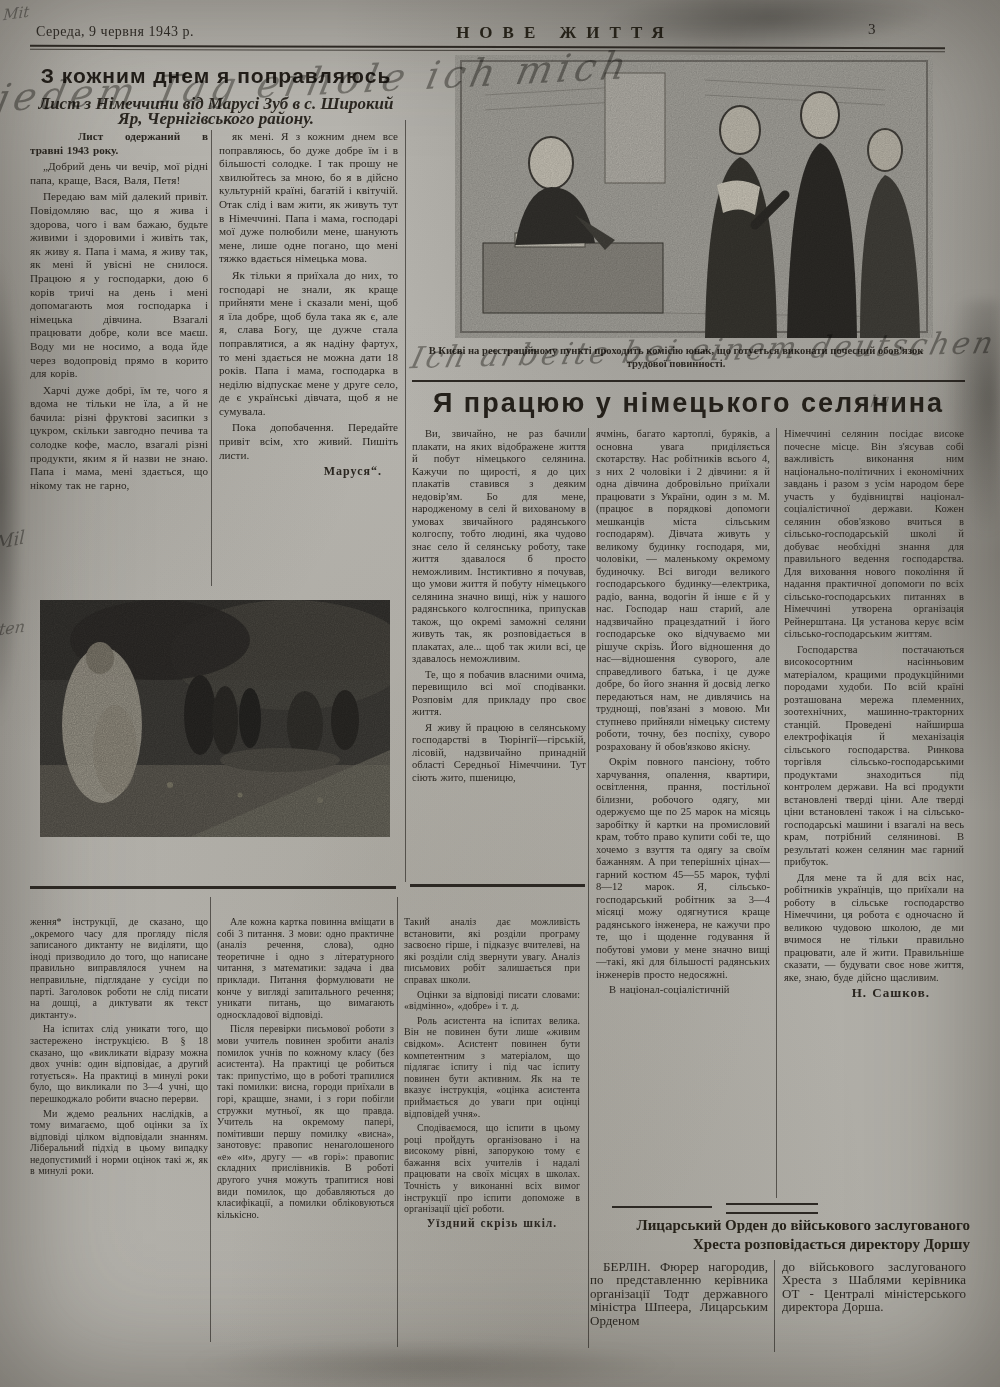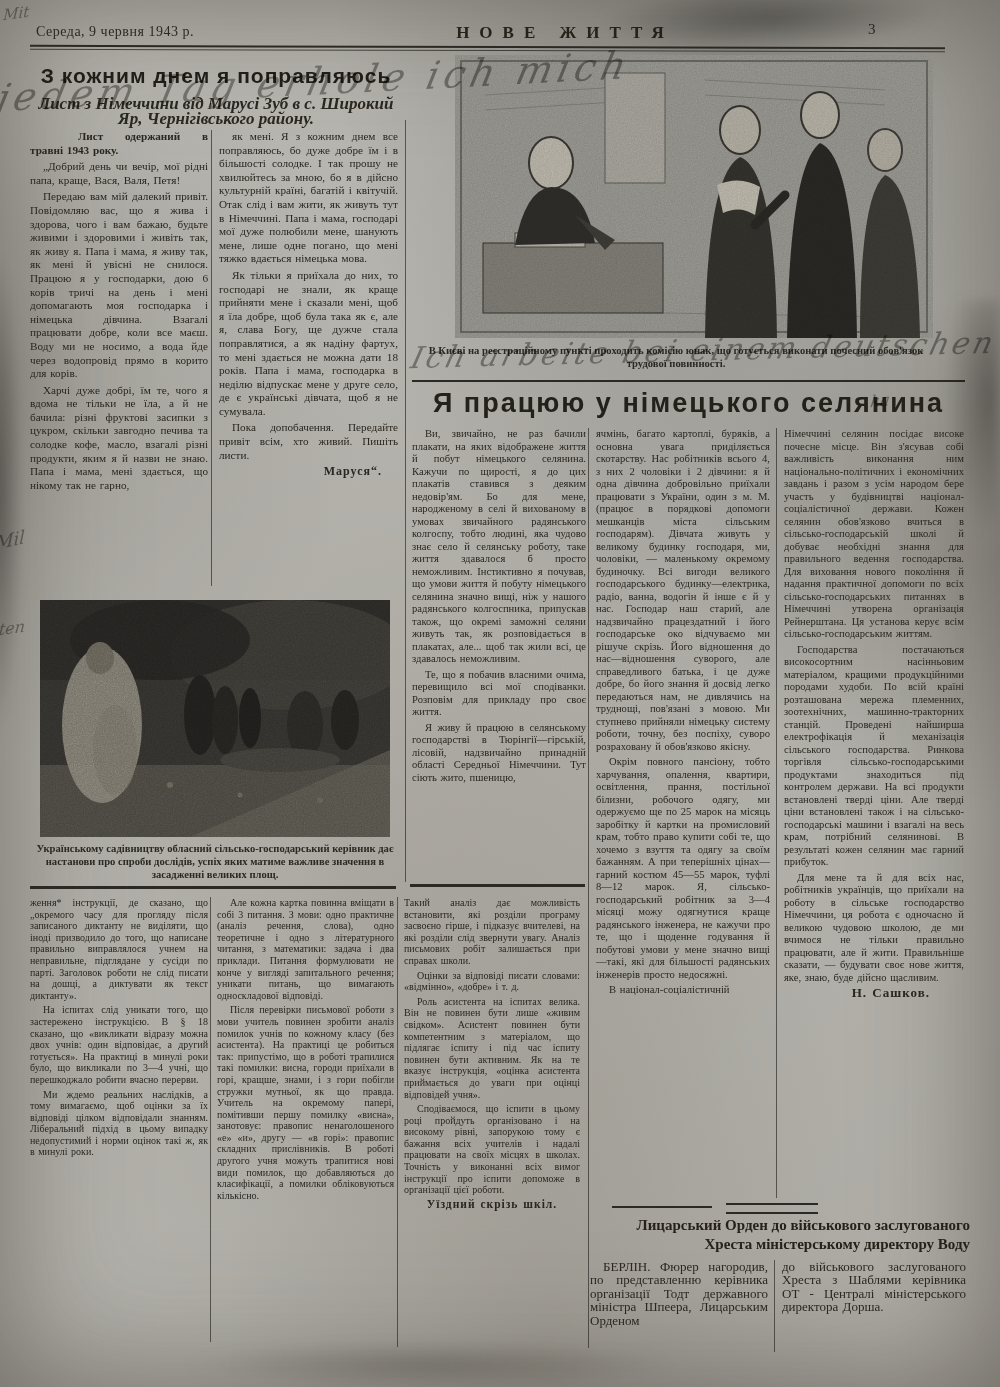--- a/index.html
+++ b/index.html
@@ -12,21 +12,21 @@
       radial-gradient(ellipse at 55% 100%, rgba(84,78,66,.18), transparent 42%),
       linear-gradient(135deg,#bab8b2 0%, #b4b2ac 45%, #aeaca5 100%);
     box-shadow: inset 0 0 130px rgba(55,50,42,.55);
     font-family:"Liberation Serif", serif;color:#27231e;}
   .abs{position:absolute;}
   .txtcol{text-align:justify;overflow:hidden;color:#2a2620;word-spacing:1px;}
   .txtcol p{margin:0;text-indent:13px;padding-bottom:3px;}
   .cont p:first-child{text-indent:0;}
   .sz-letter{font-size:11.2px;line-height:13.6px;}
   .sz-farm{font-size:10.6px;line-height:12.5px;}
-  .sz-exam{font-size:10px;line-height:11.6px;}
+  .sz-exam{font-size:10px;line-height:11.6px;margin-top:19px;}
   .sz-berlin{font-size:13px;line-height:13.4px;}
   .intro{font-weight:bold;text-indent:48px !important;}
   .sig{font-weight:bold;text-align:right;text-indent:0 !important;padding-right:16px;font-size:12px;letter-spacing:1px;}
   .sig-center{font-weight:bold;text-align:center;text-indent:0 !important;font-size:11.5px;letter-spacing:1px;}
   .vrule{width:1px;background:rgba(38,35,30,.65);}
   .hrule{background:#2c2823;}
   .headline-left{font-family:"Liberation Sans",sans-serif;font-weight:bold;font-size:21px;letter-spacing:1px;text-align:center;color:#211d18;}
   .subhead{font-weight:bold;font-style:italic;font-size:17px;line-height:15px;text-align:center;color:#2a2620;}
   .headline-big{font-family:"Liberation Sans",sans-serif;font-weight:bold;font-size:27px;letter-spacing:2px;text-align:center;color:#24201a;}
   .headline-berlin{font-weight:bold;font-size:15px;line-height:19px;text-align:right;color:#262219;}
@@ -94,21 +94,20 @@
       <ellipse cx="210" cy="118" rx="11" ry="30" fill="#2b2a27"></ellipse>
       <ellipse cx="265" cy="125" rx="18" ry="34" fill="#3a3833"></ellipse>
       <ellipse cx="305" cy="120" rx="14" ry="30" fill="#312f2b"></ellipse>
       <ellipse cx="240" cy="160" rx="60" ry="12" fill="#5a574f"></ellipse>
       <circle cx="130" cy="185" r="3" fill="#9a957f" opacity=".8"></circle>
       <circle cx="200" cy="195" r="2.5" fill="#9a957f" opacity=".7"></circle>
       <circle cx="280" cy="200" r="3" fill="#8f8a78" opacity=".7"></circle>
       <rect width="350" height="237" filter="url(#g1)" opacity=".30"></rect>
     </svg>
   </div>
-  <div class="abs caption" style="left:34px;top:842px;width:362px;">Українському садівництву обласний сільсько-господарський керівник дає настанови про спроби дослідів, успіх яких матиме важливе значення в засадженні великих площ.</div>
   <div class="abs hrule" style="left:30px;top:886px;width:366px;height:3px;"></div>
 
   <div class="abs txtcol sz-exam cont" style="left:30px;top:897px;width:178px;height:448px;">
     <div>
         <p>ження* інструкції, де сказано, що „окремого часу для прогляду після записаного диктанту не виділяти, що іноді призводило до того, що написане правильно виправлялося учнем на неправильне, підглядане у сусіди по парті. Заголовок роботи не слід писати на дошці, а диктувати як текст диктанту».</p>
         <p>На іспитах слід уникати того, що застережено інструкцією. В § 18 сказано, що «викликати відразу можна двох учнів: один відповідає, а другий готується». На практиці в минулі роки було, що викликали по 3—4 учні, що перешкоджало робити вчасно перерви.</p>
         <p>Ми ждемо реальних наслідків, а тому вимагаємо, щоб оцінки за їх відповіді цілком відповідали знанням. Ліберальний підхід в цьому випадку недопустимий і норми оцінок такі ж, як в минулі роки.</p>
       </div>
   </div>
   <div class="abs vrule" style="left:210px;top:897px;height:445px;"></div>
@@ -195,21 +194,21 @@
         <p>Для мене та й для всіх нас, робітників українців, що приїхали на роботу в сільське господарство Німеччини, ця робота є одночасно й великою чудовою школою, де ми вчимося не тільки правильно працювати, але й жити. Правильніше сказати, — будувати своє нове життя, яке, знаю, буде дійсно щасливим.</p>
       </div>
     <p class="sig" style="padding-right:34px;font-size:13px;">Н. Сашков.</p>
   </div>
 
   <div class="abs hrule" style="left:612px;top:1206px;width:100px;height:2px;"></div>
   <div class="abs" style="left:726px;top:1203px;width:92px;height:7px;border-top:2px solid #2c2823;border-bottom:2px solid #2c2823;"></div>
 
   <div class="abs headline-berlin" style="left:585px;top:1216px;width:385px;">
     <div>Лицарський Орден до військового заслугованого</div>
-    <div>Хреста міністерському директору Воду</div>
+    <div>Хреста розповідається директору Доршу</div>
   </div>
   <div class="abs txtcol sz-berlin" style="left:590px;top:1260px;width:178px;height:100px;">
     <p>БЕРЛІН. Фюрер нагородив, по представленню керівника організації Тодт державного міністра Шпеера, Лицарським Орденом</p>
   </div>
   <div class="abs vrule" style="left:774px;top:1260px;height:92px;"></div>
   <div class="abs txtcol sz-berlin cont" style="left:782px;top:1260px;width:184px;height:100px;">
     <p style="text-indent:0;">до військового заслугованого Хреста з Шаблями керівника ОТ - Централі міністерського директора Дорша.</p>
   </div>
 
   <div class="abs stain" style="left:600px;top:-14px;width:340px;height:64px;background:radial-gradient(ellipse at 50% 50%, rgba(52,50,46,.38), transparent 70%);filter:blur(5px);transform:rotate(-2deg);"></div>

